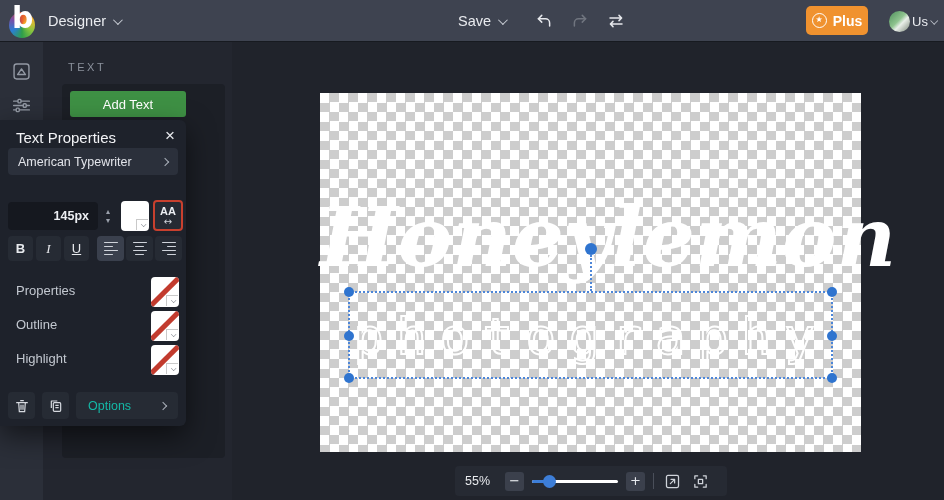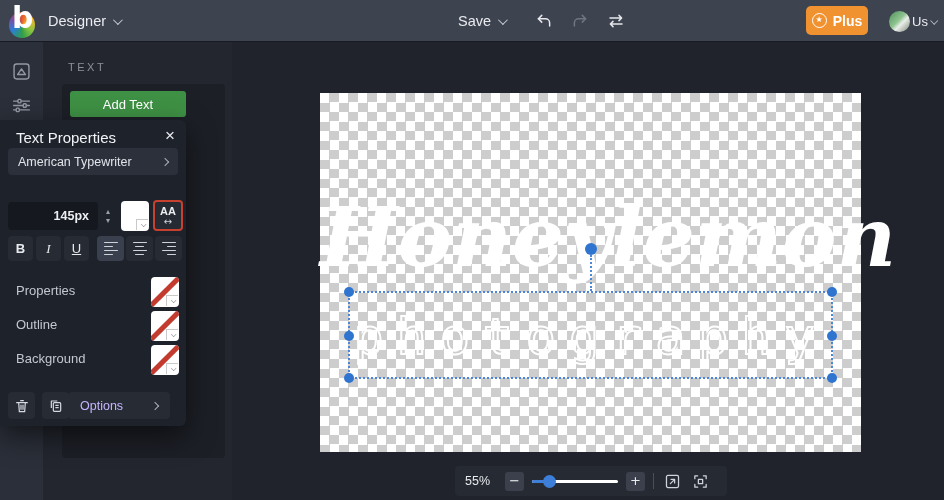--- a/index.html
+++ b/index.html
@@ -71,21 +71,21 @@
   .align-lines i:last-child { margin-bottom:0; }
   .al-left i:nth-child(odd){ width:14px; } .al-left i:nth-child(even){ width:9px; }
   .al-center i { margin-left:auto; margin-right:auto; } .al-center i:nth-child(odd){ width:14px; } .al-center i:nth-child(even){ width:9px; }
   .al-right i { margin-left:auto; } .al-right i:nth-child(odd){ width:14px; } .al-right i:nth-child(even){ width:9px; }
   .prop-row-label { position:absolute; left:16px; font-size:13px; color:#c3c8d0; }
   .none-swatch { position:absolute; left:151px; width:28px; height:30px; background:#fff; border-radius:4px; overflow:hidden; cursor:pointer; }
   .none-stripe { position:absolute; left:-6px; top:12px; width:40px; height:4.5px; background:#c23b2e; transform:rotate(-45deg); }
   .bottom-btn { position:absolute; top:272px; height:27px; background:#262b34; border-radius:4px; display:flex; align-items:center; justify-content:center; color:#d6d9df; cursor:pointer; }
   .trash-btn { left:8px; width:27px; } .copy-btn { left:42px; width:27px; }
   .bottom-btn svg { width:16px; height:16px; }
-  .options-btn { left:68px; width:102px; justify-content:flex-start; padding:0 12px; font-size:12.5px; color:#c4b5fd; }
+  .options-btn { left:76px; width:102px; justify-content:flex-start; padding:0 12px; font-size:12.5px; color:#14b8a6; }
   .options-btn .chev-r { margin-left:auto; }
 
   
   .ls-popup { position:absolute; left:202px; top:189px; width:164px; height:52px; background:#272b34; border:3px solid #d14a2c; border-radius:5px;
     box-shadow:14px 18px 30px rgba(0,0,0,.45); z-index:25; }
   .ls-label { position:absolute; left:9px; top:7px; font-size:11.5px; letter-spacing:.6px; color:#ced2d9; }
   .ls-value { position:absolute; right:8px; top:6px; font-size:9px; color:#aab0ba; }
   .ls-track { position:absolute; left:9px; top:30px; width:140px; height:3px; background:#fff; border-radius:2px; cursor:pointer; }
   .ls-fill { position:absolute; left:0; top:0; height:3px; width:20px; background:#3d7ed8; border-radius:2px; }
   .ls-thumb { position:absolute; left:13px; top:-5px; width:13px; height:13px; background:#3d7ed8; border-radius:50%; cursor:grab; }
@@ -225,21 +225,21 @@
     </div>
 
     <div class="prop-row-label" style="top:197px;">Outline</div>
     <div class="none-swatch" style="top:191px;">
       <span class="none-stripe"></span>
       <span class="swatch-corner">
           <span class="chev"></span>
         </span>
     </div>
 
-    <div class="prop-row-label" style="top:231px;">Background</div>
+    <div class="prop-row-label" style="top:231px;">Highlight</div>
     <div class="none-swatch" style="top:225px;">
       <span class="none-stripe"></span>
       <span class="swatch-corner">
           <span class="chev"></span>
         </span>
     </div>
 
     <div class="bottom-btn trash-btn">
       <svg viewBox="0 0 24 24" fill="none" stroke="currentColor" stroke-width="1.8" stroke-linecap="round">
         <path d="M4 7h16M10 4h4M7 7l1 13.5h8L17 7M10.5 10.5v6.5M13.5 10.5v6.5"></path>

